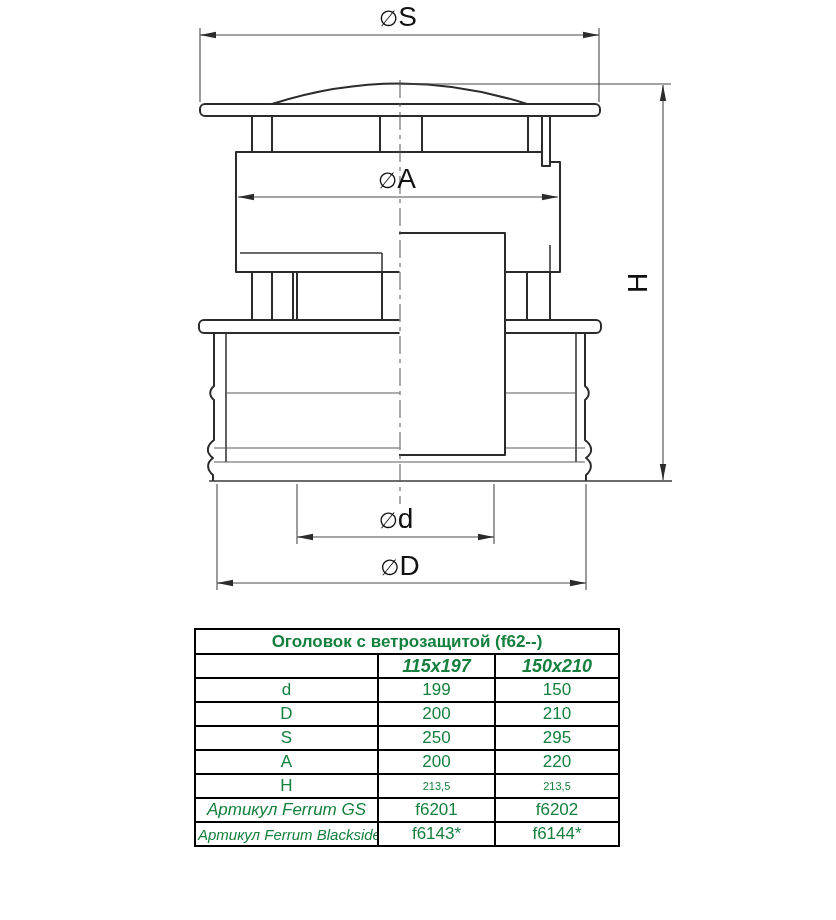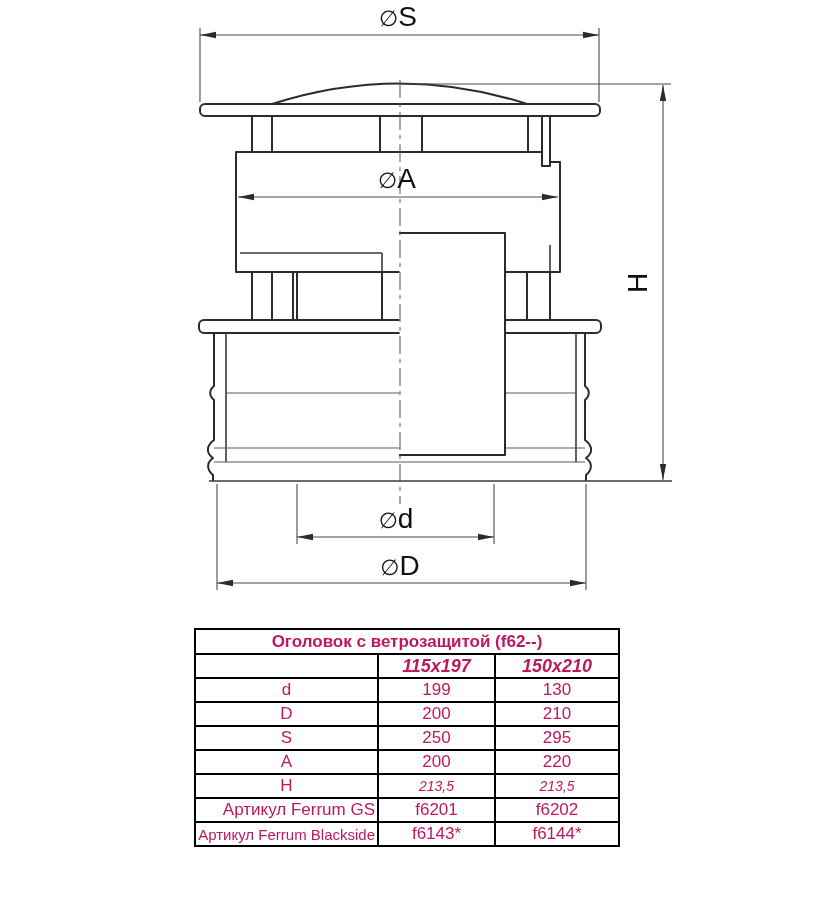--- a/index.html
+++ b/index.html
@@ -21,26 +21,26 @@
   .dlabel .phi { font-size:22px; }
 
   
   table.spec {
     position:absolute; left:194px; top:628px; width:424px;
     border-collapse:collapse; table-layout:fixed; background:#ffffff;
   }
   table.spec td {
     border:2px solid #000000; height:22px; padding:0 2px;
     text-align:center; vertical-align:middle;
-    font-size:17px; color:#be185d; white-space:nowrap; overflow:hidden;
+    font-size:17px; color:#15803d; white-space:nowrap; overflow:hidden;
   }
   table.spec tr.title-row td { font-weight:bold; font-size:17px; height:23px; }
   table.spec td.colhead { font-weight:bold; font-style:italic; font-size:18px; }
-  table.spec td.lab-left { text-align:right; }
-  table.spec td.sm { font-size:14px;font-style:italic; }
+  table.spec td.lab-left { text-align:center;font-style:italic; }
+  table.spec td.sm { font-size:11px; }
   table.spec td.xs { font-size:12px; }
   table.spec td.md { font-size:15px; }
 </style>
 </head>
 <body>
 
 <div class="page">
 
   <svg class="drawing" width="836" height="622" viewBox="0 0 836 622">
 
@@ -147,21 +147,21 @@
       <td colspan="3">Оголовок с ветрозащитой (f62--)</td>
     </tr>
     <tr>
       <td></td>
       <td class="colhead">115x197</td>
       <td class="colhead">150x210</td>
     </tr>
     <tr>
       <td>d</td>
       <td>199</td>
-      <td>130</td>
+      <td>150</td>
     </tr>
     <tr>
       <td>D</td>
       <td>200</td>
       <td>210</td>
     </tr>
     <tr>
       <td>S</td>
       <td>250</td>
       <td>295</td>

